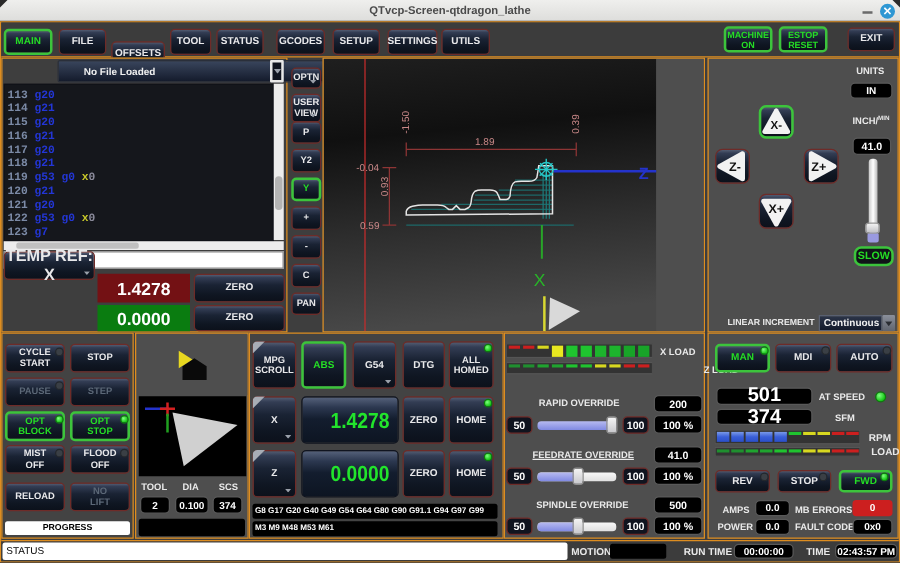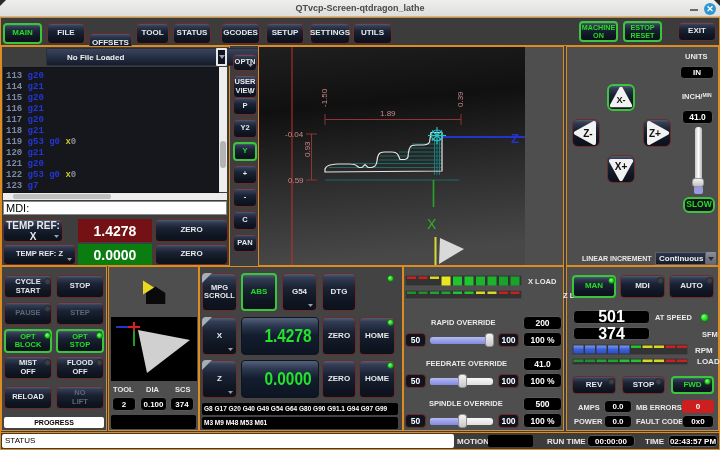--- a/index.html
+++ b/index.html
@@ -51,24 +51,23 @@
 <div class="abs" style="left:2px;top:3px;"><span style="color:#7b8aa6">113 </span><span style="color:#2336d6">g20</span><br><span style="color:#7b8aa6">114 </span><span style="color:#2336d6">g21</span><br><span style="color:#7b8aa6">115 </span><span style="color:#2336d6">g20</span><br><span style="color:#7b8aa6">116 </span><span style="color:#2336d6">g21</span><br><span style="color:#7b8aa6">117 </span><span style="color:#2336d6">g20</span><br><span style="color:#7b8aa6">118 </span><span style="color:#2336d6">g21</span><br><span style="color:#7b8aa6">119 </span><span style="color:#2336d6">g53 g0 </span><span style="color:#c9c92a">x</span><span style="color:#8a8a9a">0</span><br><span style="color:#7b8aa6">120 </span><span style="color:#2336d6">g21</span><br><span style="color:#7b8aa6">121 </span><span style="color:#2336d6">g20</span><br><span style="color:#7b8aa6">122 </span><span style="color:#2336d6">g53 g0 </span><span style="color:#c9c92a">x</span><span style="color:#8a8a9a">0</span><br><span style="color:#7b8aa6">123 </span><span style="color:#2336d6">g7</span></div>
 </div>
 
 <div class="abs" style="left:219px;top:67px;width:8px;height:125px;background:#ededed;"></div>
 <div class="abs" style="left:220px;top:141px;width:6px;height:27px;background:#b4b4b4;border-radius:3px;"></div>
 <div class="abs" style="left:3px;top:193px;width:224px;height:7px;background:#ededed;"></div>
 <div class="abs" style="left:13px;top:194px;width:98px;height:5px;background:#c0c0c0;border-radius:2px;"></div>
 
 <div class="abs" style="left:3px;top:201px;width:224px;height:14px;background:#fff;border:1px solid #888;color:#000;font-size:11px;line-height:13px;padding-left:2px;">MDI:</div>
 
-<div class="btn chev" style="left:3px;top:219px;width:60px;height:23px;font-size:10px;">TEMP REF: X</div>
+<div class="btn chev" style="left:3px;top:201px;width:73px;height:23px;font-size:13px;">TEMP REF: X</div>
 <div class="abs" style="left:78px;top:219px;width:74px;height:23px;background:#731114;color:#fff;font-size:14px;font-weight:bold;display:flex;align-items:center;justify-content:center;">1.4278</div>
 <div class="btn" style="left:155px;top:219px;width:73px;height:23px;font-size:8px;">ZERO</div>
-<div class="btn chev" style="left:3px;top:244px;width:73px;height:21px;font-size:7.5px;">TEMP REF: Z</div>
 <div class="abs" style="left:78px;top:244px;width:74px;height:21px;background:#0a7c10;color:#fff;font-size:14px;font-weight:bold;display:flex;align-items:center;justify-content:center;">0.0000</div>
 <div class="btn" style="left:155px;top:244px;width:73px;height:21px;font-size:8px;">ZERO</div>
 
 <div class="btn chev" style="left:233px;top:54px;width:24px;height:17px;font-size:7.5px;">OPTN</div>
 <div class="btn chev" style="left:233px;top:75px;width:24px;height:23px;font-size:7.5px;">USER<br>VIEW</div>
 <div class="btn" style="left:233px;top:97px;width:24px;height:18px;font-size:7.5px;">P</div>
 <div class="btn" style="left:233px;top:119px;width:24px;height:19px;font-size:7.5px;">Y2</div>
 <div class="btn grn" style="left:233px;top:142px;width:24px;height:19px;font-size:7.5px;">Y</div>
 <div class="btn" style="left:233px;top:165px;width:24px;height:19px;font-size:7.5px;">+</div>
 <div class="btn" style="left:233px;top:188px;width:24px;height:19px;font-size:7.5px;">-</div>
@@ -226,20 +225,21 @@
 <div class="lbl" style="left:175px;top:385px;font-size:7.5px;">SCS</div>
 <div class="blk" style="left:112px;top:397px;width:24px;height:14px;font-size:8px;">2</div>
 <div class="blk" style="left:140px;top:397px;width:27px;height:14px;font-size:8px;">0.100</div>
 <div class="blk" style="left:170px;top:397px;width:24px;height:14px;font-size:8px;">374</div>
 <div class="abs" style="left:111px;top:415px;width:85px;height:14px;background:#000;border-radius:2px;"></div>
 
 <div class="btn grn" style="left:241px;top:273px;width:36px;height:38px;font-size:8px;">ABS</div>
 <div class="btn corner" style="left:202px;top:273px;width:35px;height:38px;font-size:7.5px;">MPG<br>SCROLL</div>
 <div class="btn chev" style="left:282px;top:273px;width:35px;height:38px;font-size:8px;">G54</div>
 <div class="btn" style="left:322px;top:273px;width:34px;height:38px;font-size:8px;">DTG</div>
+<div class="btn" style="left:359px;top:273px;width:36px;height:38px;font-size:7.5px;">ALL<br>HOMED</div>
     <div class="led on" style="left:387px;top:275px;"></div>
 <div class="btn corner chev" style="left:202px;top:317px;width:35px;height:38px;font-size:8px;">X</div>
 <div class="abs" style="left:241px;top:317px;width:78px;height:38px;background:linear-gradient(180deg,#55617a 0%,#2c3850 22%,#131d2e 48%,#0d1522 100%);border:1px solid #10141f;border-radius:4px;color:#22e42c;font-size:17.5px;font-weight:bold;display:flex;align-items:center;justify-content:flex-end;padding-right:6px;">
       <span style="display:inline-block;transform:scaleX(0.88);transform-origin:right;">1.4278</span>
     </div>
 <div class="btn" style="left:322px;top:317px;width:34px;height:38px;font-size:8px;">ZERO</div>
 <div class="btn" style="left:359px;top:317px;width:36px;height:38px;font-size:8px;">HOME</div>
     <div class="led on" style="left:387px;top:319px;"></div>
 <div class="btn corner chev" style="left:202px;top:360px;width:35px;height:38px;font-size:8px;">Z</div>
 <div class="abs" style="left:241px;top:360px;width:78px;height:38px;background:linear-gradient(180deg,#55617a 0%,#2c3850 22%,#131d2e 48%,#0d1522 100%);border:1px solid #10141f;border-radius:4px;color:#22e42c;font-size:17.5px;font-weight:bold;display:flex;align-items:center;justify-content:flex-end;padding-right:6px;">
@@ -277,21 +277,21 @@
 </svg>
 <div class="lbl" style="left:528px;top:277px;font-size:7.5px;text-align:center;">X LOAD</div>
 <div class="lbl" style="left:528px;top:291px;font-size:7.5px;margin-left:35px;">Z LOAD</div>
 <div class="lbl" style="left:431px;top:318px;font-size:7.5px;">RAPID OVERRIDE</div>
 <div class="blk" style="left:523px;top:316px;width:39px;height:14px;font-size:8.5px;">200</div>
 <div class="blk" style="left:405px;top:333px;width:21px;height:14px;font-size:8.5px;border:1px solid #6e2b28;background:#10141f;">50</div>
 <div class="abs" style="left:430px;top:337px;width:63px;height:7px;background:linear-gradient(#b6baf0,#8089e2);border-radius:3px;"></div>
 <div class="abs" style="left:485px;top:333px;width:9px;height:14px;background:linear-gradient(#f4f4f4,#c8c8cc);border:1px solid #909090;border-radius:3px;"></div>
 <div class="blk" style="left:498px;top:333px;width:21px;height:14px;font-size:8.5px;border:1px solid #6e2b28;background:#10141f;">100</div>
 <div class="blk" style="left:523px;top:332px;width:39px;height:15px;font-size:8.5px;">100 %</div>
-<div class="lbl" style="left:426px;top:359px;font-size:7.5px;">FEEDRATE OVERRIDE</div>
+<div class="lbl" style="left:426px;top:359px;font-size:7.5px;text-decoration:underline;">FEEDRATE OVERRIDE</div>
 <div class="blk" style="left:523px;top:357px;width:39px;height:14px;font-size:8.5px;">41.0</div>
 <div class="blk" style="left:405px;top:374px;width:21px;height:14px;font-size:8.5px;border:1px solid #6e2b28;background:#10141f;">50</div>
 <div class="abs" style="left:430px;top:378px;width:63px;height:7px;background:linear-gradient(#f8f8f8,#e0e0e0);border-radius:3px;"></div>
 <div class="abs" style="left:430px;top:378px;width:30px;height:7px;background:linear-gradient(#b6baf0,#8089e2);border-radius:3px 0 0 3px;"></div>
 <div class="abs" style="left:458px;top:374px;width:9px;height:14px;background:linear-gradient(#f4f4f4,#c8c8cc);border:1px solid #909090;border-radius:3px;"></div>
 <div class="blk" style="left:498px;top:374px;width:21px;height:14px;font-size:8.5px;border:1px solid #6e2b28;background:#10141f;">100</div>
 <div class="blk" style="left:523px;top:373px;width:39px;height:15px;font-size:8.5px;">100 %</div>
 <div class="lbl" style="left:429px;top:399px;font-size:7.5px;">SPINDLE OVERRIDE</div>
 <div class="blk" style="left:523px;top:397px;width:39px;height:14px;font-size:8.5px;">500</div>
 <div class="blk" style="left:405px;top:414px;width:21px;height:14px;font-size:8.5px;border:1px solid #6e2b28;background:#10141f;">50</div>
@@ -304,21 +304,21 @@
 <div class="btn grn" style="left:572px;top:275px;width:44px;height:23px;font-size:8px;">MAN</div>
     <div class="led on" style="left:608px;top:277px;"></div>
 <div class="btn" style="left:620px;top:275px;width:45px;height:23px;font-size:8px;">MDI</div>
     <div class="led" style="left:657px;top:277px;"></div>
 <div class="btn" style="left:669px;top:275px;width:45px;height:23px;font-size:8px;">AUTO</div>
     <div class="led" style="left:706px;top:277px;"></div>
 <div class="blk" style="left:573px;top:310px;width:77px;height:14px;font-size:16px;">501</div>
 <div class="lbl" style="left:655px;top:313px;font-size:7.5px;">AT SPEED</div>
 <div class="led on" style="left:700px;top:313px;width:7px;height:7px;"></div>
 <div class="blk" style="left:573px;top:327px;width:77px;height:13px;font-size:16px;">374</div>
-<div class="lbl" style="left:668px;top:330px;font-size:7.5px;margin-left:34px;">SFM</div>
+<div class="lbl" style="left:668px;top:330px;font-size:7.5px;">SFM</div>
 <svg class="abs" style="left:572px;top:344px;" width="116" height="21" viewBox="0 0 116 21">
   <rect x="0" y="0" width="116" height="11" fill="#333" stroke="#555" stroke-width="1"></rect>
   <rect x="1.5" y="1.5" width="10" height="8" fill="url(#blu)"></rect>
   <rect x="13" y="1.5" width="10" height="8" fill="url(#blu)"></rect>
   <rect x="24.5" y="1.5" width="10" height="8" fill="url(#blu)"></rect>
   <rect x="36" y="1.5" width="10" height="8" fill="url(#blu)"></rect>
   <rect x="47.5" y="1.5" width="10" height="8" fill="url(#blu)"></rect>
   <rect x="59" y="1.5" width="10" height="2.5" fill="#1fc42f"></rect>
   <rect x="70.5" y="1.5" width="10" height="2.5" fill="#d8d820"></rect>
   <rect x="82" y="1.5" width="10" height="2.5" fill="#d8d820"></rect>

